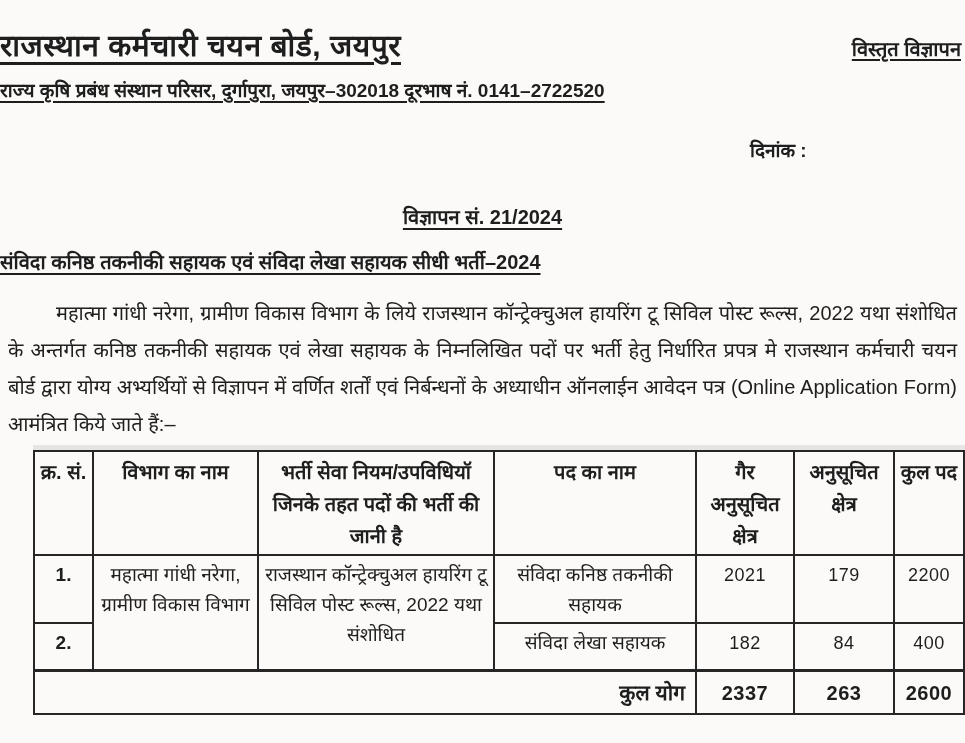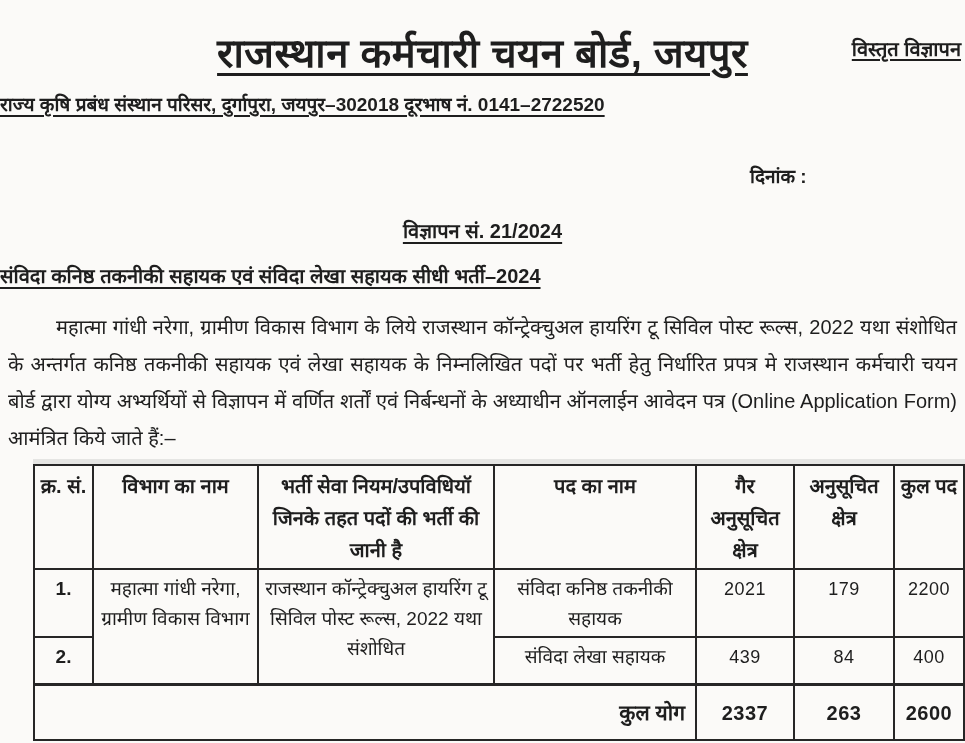--- a/index.html
+++ b/index.html
@@ -14,22 +14,21 @@
   .corner-note{
     position:absolute; top:14px; right:4px;
     font-size:20px; font-weight:bold;
     text-decoration:underline;
     text-decoration-thickness:2px;
     text-underline-offset:3px;
     margin-top:21px;
   }
   .org-title{
     margin-top:24px;
-    text-align:center;
-    font-size:40px; font-weight:bold;
+    font-size:30px; font-weight:bold;
     letter-spacing:0.5px;
   }
   .org-title .u{
     text-decoration:underline;
     text-decoration-thickness:3px;
     text-underline-offset:6px;
   }
   .org-address{
     margin-top:12px;
     text-align:left;
@@ -40,21 +39,21 @@
     text-decoration-thickness:2px;
     text-underline-offset:4px;
   }
   .ref-row{
     position:relative;
     margin:34px 0 0 18px;
     font-size:19px; font-weight:bold;
     height:26px;
   }
   .ref-row .date{
-    position:absolute; left:732px; top:12px;
+    position:absolute; left:732px; top:0;
   }
   .advt-no{
     margin-top:40px;
     text-align:center;
     font-size:20px; font-weight:bold;
   }
   .advt-title{
     margin-top:18px;
     text-align:left;
     font-size:20px; font-weight:bold;
@@ -90,21 +89,21 @@
   thead th{
     font-weight:bold;
     height:92px;
     font-size:20px;
     line-height:32px;
   }
   td.sno{ font-weight:bold; }
   tr.r1 td{ height:68px; }
   tr.r2 td{ height:47px; }
   tr.total td{
-    height:56px;
+    height:44px;
     font-weight:bold;
     vertical-align:middle;
     border-top:3px solid #262626;
     font-size:20px;
   }
   tr.total td.total-label{
     text-align:right;
     padding-right:10px;
     font-size:21px;
   }
@@ -164,21 +163,21 @@
       <td rowspan="2">महात्मा गांधी नरेगा, ग्रामीण विकास विभाग</td>
       <td rowspan="2">राजस्थान कॉन्ट्रेक्चुअल हायरिंग टू सिविल पोस्ट रूल्स, 2022 यथा संशोधित</td>
       <td>संविदा कनिष्ठ तकनीकी सहायक</td>
       <td class="num">2021</td>
       <td class="num">179</td>
       <td class="num">2200</td>
     </tr>
     <tr class="r2">
       <td class="sno">2.</td>
       <td>संविदा लेखा सहायक</td>
-      <td class="num">439</td>
+      <td class="num">182</td>
       <td class="num">84</td>
       <td class="num">400</td>
     </tr>
     <tr class="total">
       <td colspan="4" class="total-label">कुल योग</td>
       <td class="num">2337</td>
       <td class="num">263</td>
       <td class="num">2600</td>
     </tr>
   </tbody>

